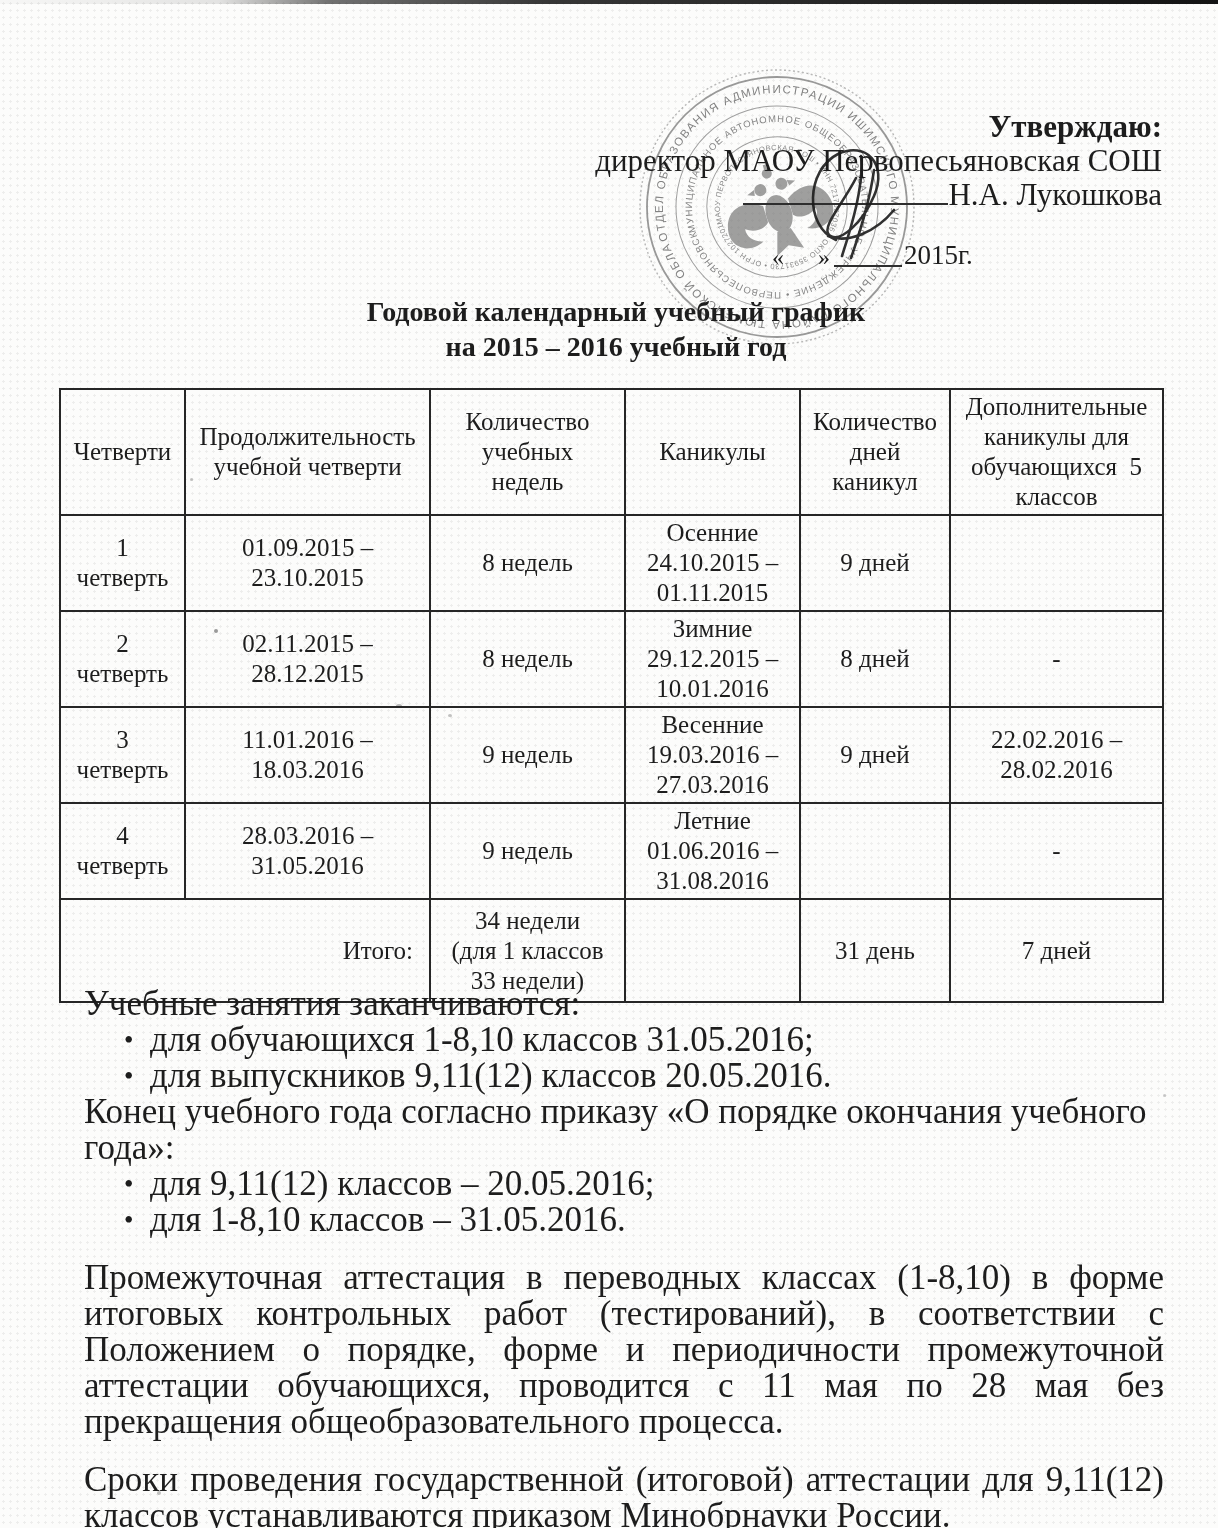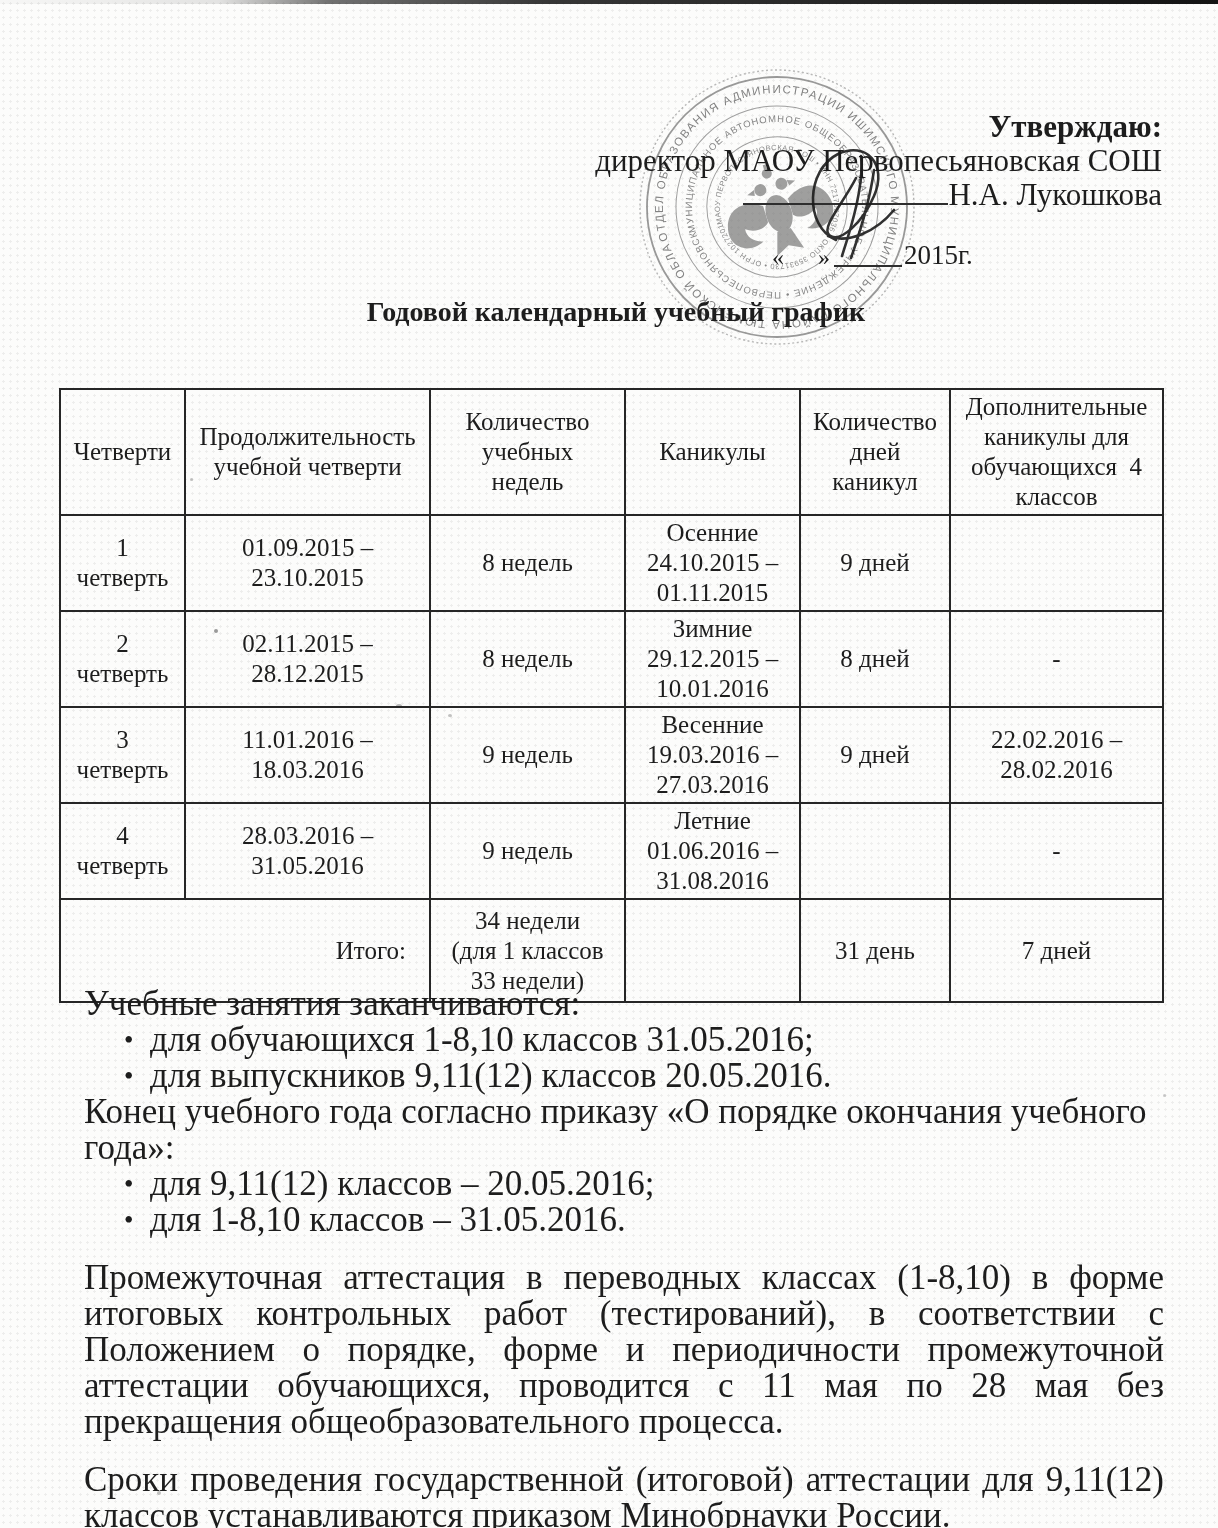--- a/index.html
+++ b/index.html
@@ -49,21 +49,21 @@
     border-collapse:collapse; table-layout:fixed; z-index:2;
   }
   .schedule th, .schedule td{
     border:2px solid #262626; text-align:center; vertical-align:middle;
     font-size:25px; font-weight:normal; line-height:30px;
     padding:2px 6px; white-space:pre-wrap; overflow:hidden;
   }
   .schedule thead tr{ height:112px; }
   .schedule tbody tr{ height:95px; }
   .schedule tr.total{ height:103px; }
-  .schedule td.right{ text-align:right; padding-right:23px; }
+  .schedule td.right{ text-align:right; padding-right:16px; }
   
   .notes{
     position:absolute; top:986px; left:84px; width:1080px;
     font-size:35px; line-height:36px; z-index:2;
   }
   .notes .bullet{ position:relative; padding-left:66px; }
   .notes .bullet::before{
     content:"\2022"; position:absolute; left:40px; top:0; font-size:27px;
   }
   .notes p{ margin:22px 0 0 0; text-align:justify; }
@@ -128,20 +128,21 @@
   <div class="daterow">
     <span class="q">«</span>
       <span class="qgap"></span>
       <span class="q">»</span>
       <span class="uline"></span>
       <span>2015г.</span>
   </div>
 
   <div class="title">
     <div>Годовой календарный учебный график</div>
+    <div>на 2015 – 2016 учебный год</div>
   </div>
 
   <table class="schedule">
     <colgroup>
       <col style="width:125px">
         <col style="width:245px">
         <col style="width:195px">
       <col style="width:175px">
         <col style="width:150px">
         <col style="width:213px">
@@ -153,21 +154,21 @@
 учебной четверти</th>
         <th>Количество
 учебных
 недель</th>
         <th>Каникулы</th>
         <th>Количество
 дней
 каникул</th>
         <th>Дополнительные
 каникулы для
-обучающихся  4
+обучающихся  5
 классов</th>
       </tr>
     </thead>
     <tbody>
       <tr>
         <td>1
 четверть</td>
         <td>01.09.2015 –
 23.10.2015</td>
         <td>8 недель</td>

